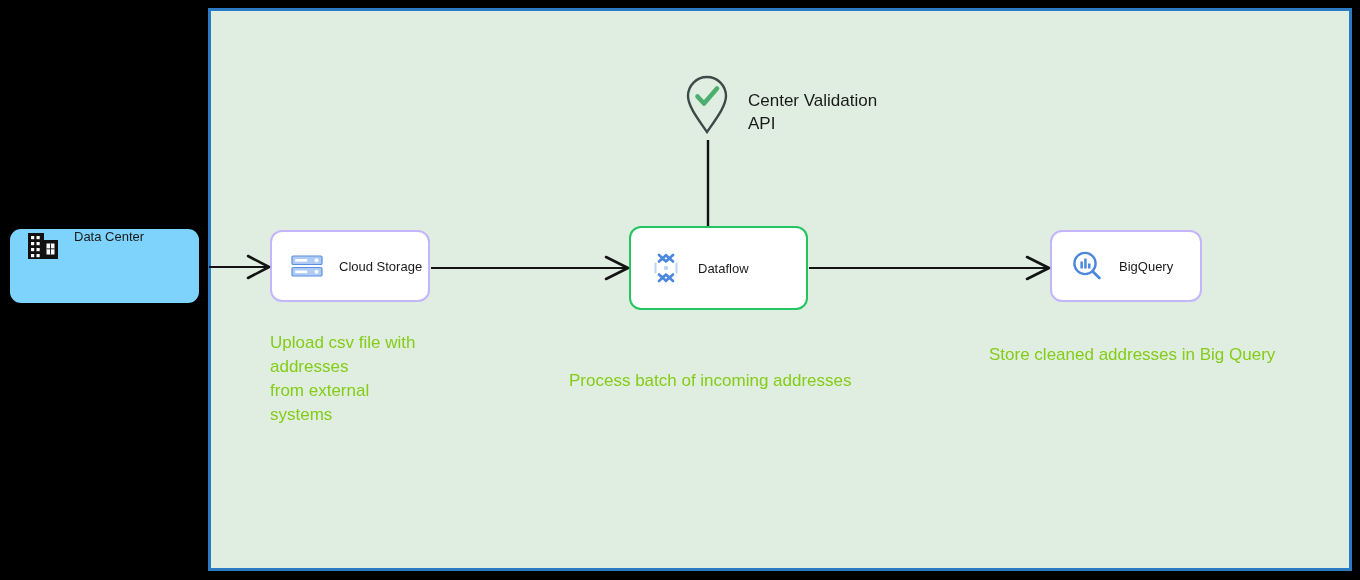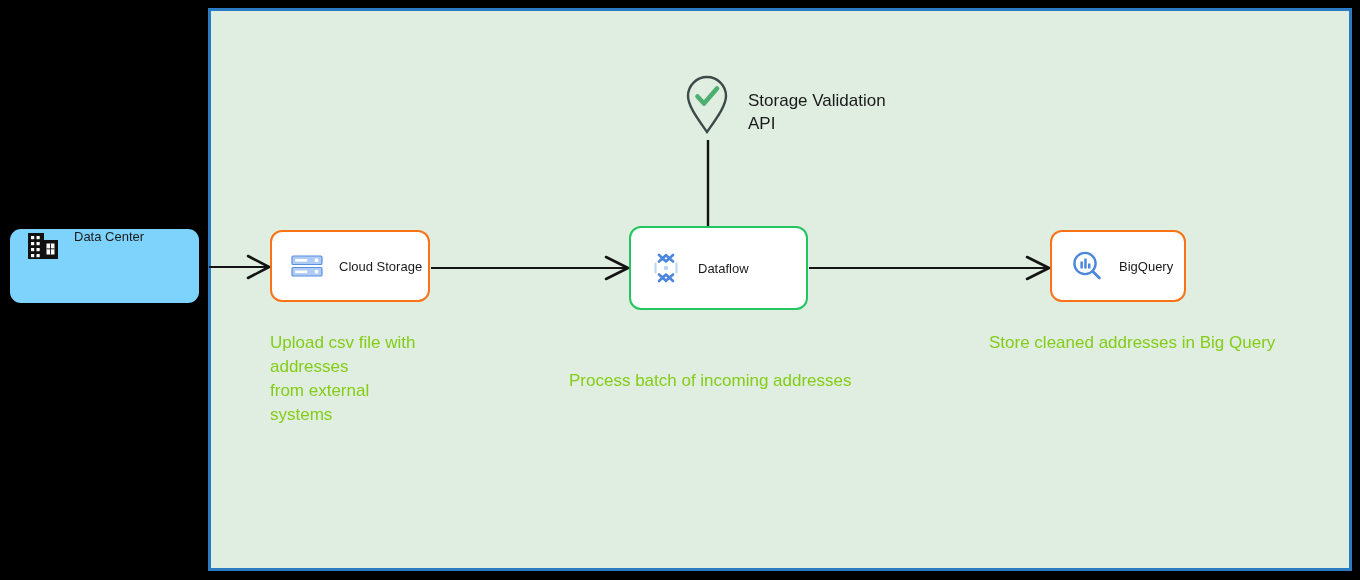--- a/index.html
+++ b/index.html
@@ -52,21 +52,21 @@
     font-size: 13px;
     color: #1a1a1a;
     margin-left: 14px;
     white-space: nowrap;
   }
 
   
   .node {
     position: absolute;
     background: #ffffff;
-    border: 2px solid #f97316;
+    border: 2px solid #c4b5fd;
     border-radius: 12px;
     display: flex;
     align-items: center;
   }
   .node.emphasis {
     border: 2px solid #22c55e;
   }
   .node .node-icon {
     width: 34px;
     height: 34px;
@@ -75,21 +75,21 @@
   }
   .node .node-label {
     font-size: 13px;
     color: #1a1a1a;
     margin-left: 15px;
     white-space: nowrap;
   }
 
   #node-storage { left: 270px; top: 230px;  width: 160px; height: 72px; }
   #node-dataflow{ left: 629px; top: 226px;  width: 179px; height: 84px; }
-  #node-bigquery{ left: 1050px;top: 230px;  width: 136px; height: 72px; }
+  #node-bigquery{ left: 1050px;top: 230px;  width: 152px; height: 72px; }
 
   
   .api-group {
     position: absolute;
     left: 684px;
     top: 74px;
     display: flex;
     align-items: flex-start;
   }
   .api-group .pin-icon {
@@ -109,21 +109,21 @@
   
   .caption {
     position: absolute;
     font-size: 17px;
     color: #84cc16;
     line-height: 24px;
     white-space: pre-line;
   }
   #caption-storage  { left: 270px;  top: 331px; text-align: left;  width: 260px; }
   #caption-dataflow { left: 569px;  top: 331px; text-align: left;  width: 340px; margin-top: 38px; }
-  #caption-bigquery { left: 989px;  top: 331px; text-align: left;  width: 350px; }
+  #caption-bigquery { left: 989px;  top: 343px; text-align: left;  width: 350px; }
 
   
   #connectors {
     position: absolute;
     left: 0; top: 0;
     width: 1360px;
     height: 580px;
     pointer-events: none;
   }
 </style>
@@ -159,21 +159,21 @@
     <span class="dc-label">Data Center</span>
   </div>
 
   <div class="api-group">
     <span class="pin-icon">
       <svg viewBox="0 0 46 62" width="46" height="62" aria-hidden="true">
         <path d="M23 3 C12.5 3 4 11.5 4 22 C4 32 14 45 23 58 C32 45 42 32 42 22 C42 11.5 33.5 3 23 3 Z" fill="none" stroke="#3d4a4a" stroke-width="2.4"></path>
         <path d="M13.5 22.5 L20 29.5 L33 14.5" fill="none" stroke="#4caf70" stroke-width="4.6" stroke-linecap="round" stroke-linejoin="round"></path>
       </svg>
     </span>
-    <span class="api-label">Storage Validation
+    <span class="api-label">Center Validation
 API</span>
   </div>
 
   <div class="node" id="node-storage">
     <span class="node-icon">
       <svg viewBox="0 0 34 34" width="34" height="34" aria-hidden="true">
         <rect x="2" y="7" width="30" height="8.5" rx="1.3" fill="#aecbf5" stroke="#5a8fe0" stroke-width="1.2"></rect>
         <rect x="2" y="18.5" width="30" height="8.5" rx="1.3" fill="#aecbf5" stroke="#5a8fe0" stroke-width="1.2"></rect>
         <rect x="5.2" y="10" width="12" height="2.6" fill="#ffffff"></rect>
         <rect x="5.2" y="21.5" width="12" height="2.6" fill="#ffffff"></rect>

